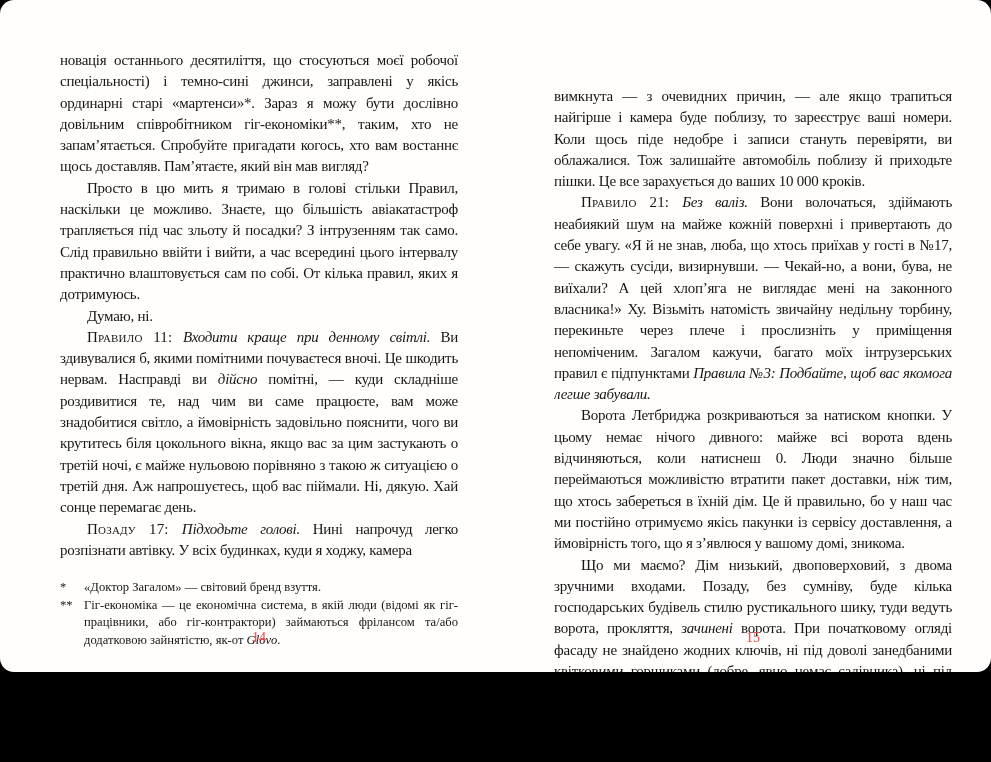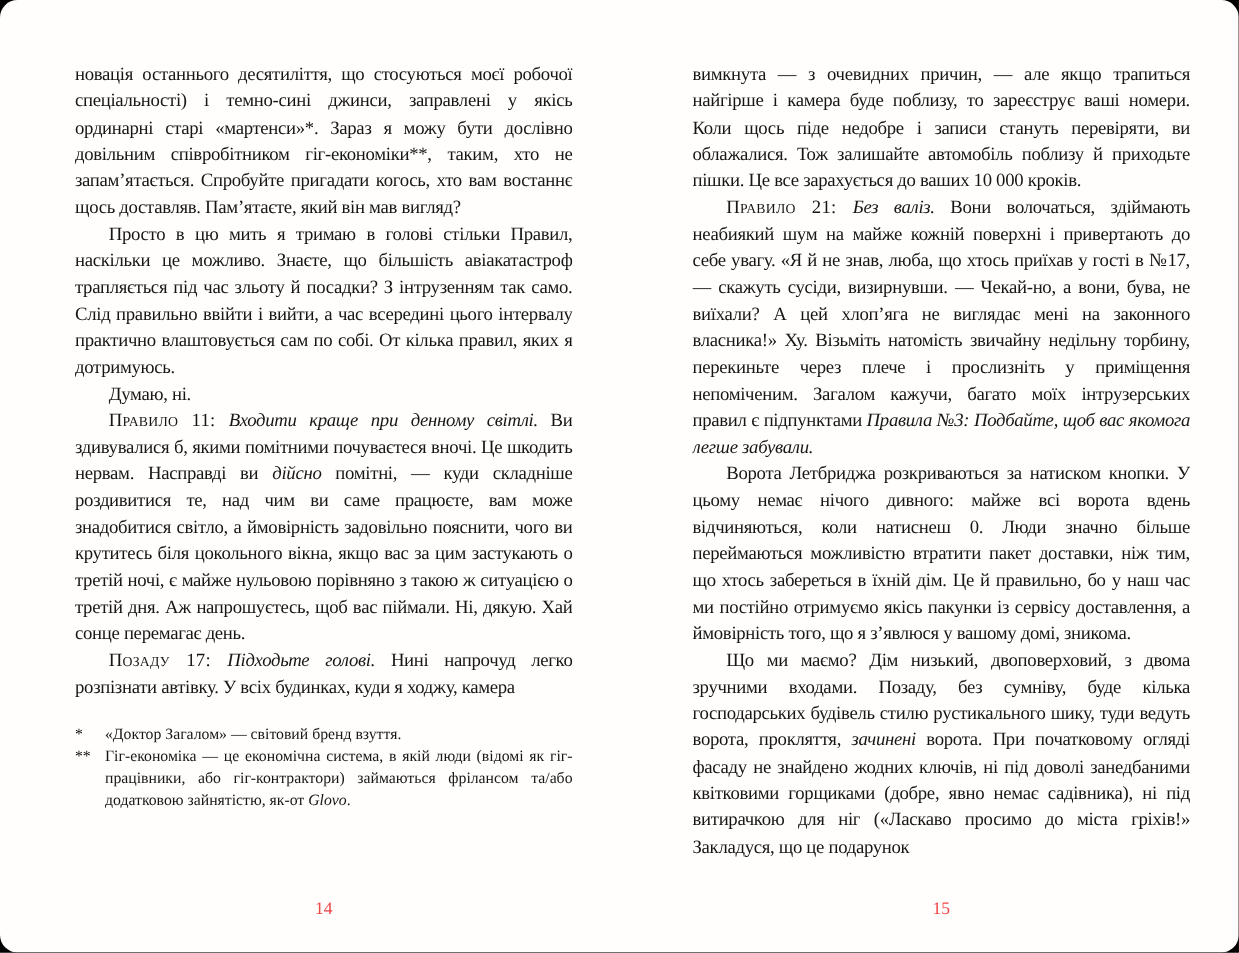--- a/index.html
+++ b/index.html
@@ -1,34 +1,34 @@
 <!DOCTYPE html>
 <html lang="uk"><head>
 <meta charset="utf-8">
 <style>
   * { box-sizing: border-box; }
   html, body { margin: 0; padding: 0; background: #000; }
   .screen {
     position: relative;
     width: 991px;
-    height: 762px;
+    height: 672px;
     background: #fffefc;
     border-radius: 14px;
     overflow: hidden;
     color: #161616;
     font-family: "Liberation Serif", "DejaVu Serif", serif;
   }
   .page {
     position: absolute;
     top: 50px;
     bottom: 0;
     width: 398px;
   }
   .page--left  { left: 60px; }
-  .page--right { left: 554px; }
+  .page--right { left: 554px; margin-top: 36px; }
   .page-content {
     max-height: 662px;
     overflow: hidden;
   }
   .page-body p {
     margin: 0;
     font-size: 15px;
     line-height: 21.3px;
     letter-spacing: -0.25px;
     text-align: justify;

